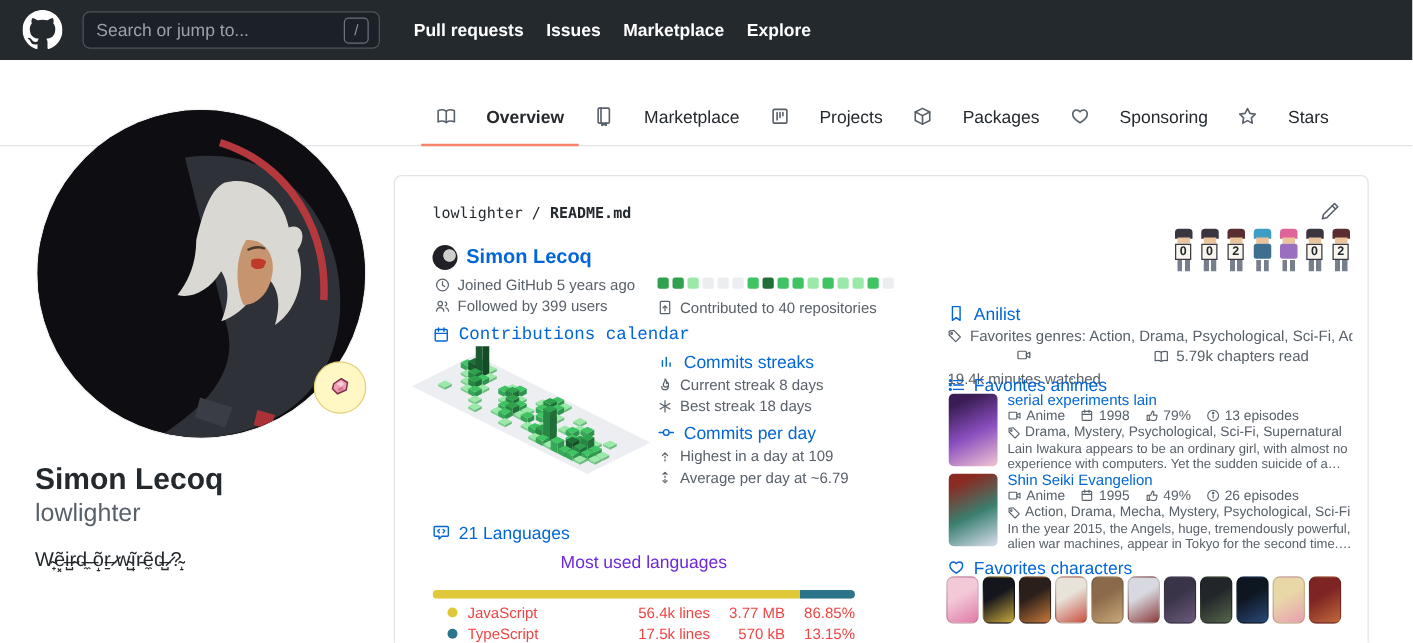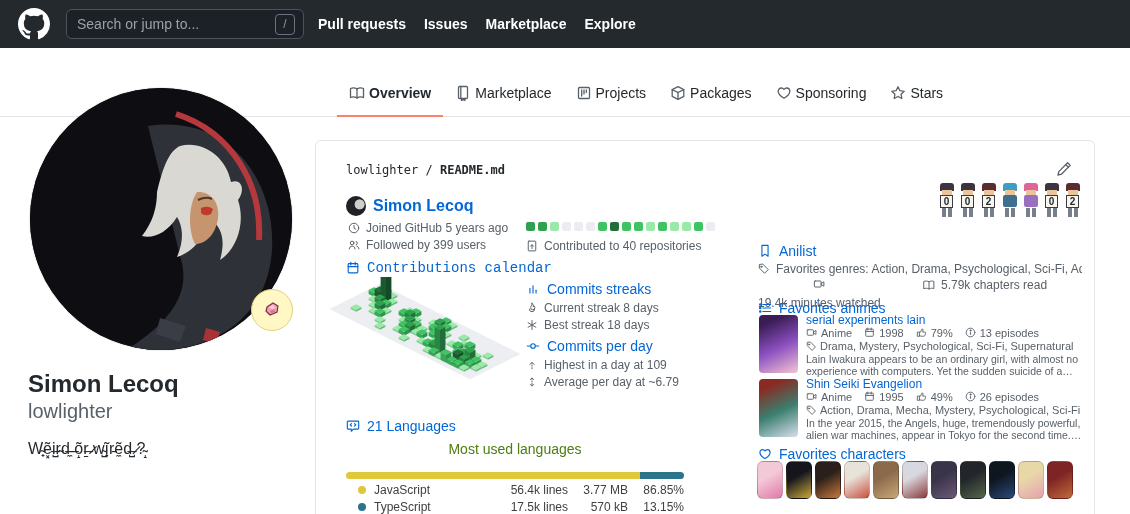--- a/index.html
+++ b/index.html
@@ -13,27 +13,27 @@
   
   #header{left:0;top:0;width:1130px;height:48px;background:#24292e;display:flex;align-items:center;}
   #gh-logo{margin-left:18px;color:#fff;cursor:pointer;}
   #searchbox{margin-left:16px;width:238px;height:30px;background:#1b2126;border:1px solid #4b545c;
     border-radius:6px;display:flex;align-items:center;padding:0 8px;box-sizing:border-box;}
   #searchbox input{flex:1;background:transparent;border:none;outline:none;color:#c8ccd0;font-size:14px;
     font-family:"Liberation Sans",sans-serif;}
   #searchbox input::placeholder{color:#9aa2a9;}
   #slash-key{width:18px;height:19px;border:1px solid #6a737d;border-radius:4px;color:#8b949e;
     font-size:12px;display:flex;align-items:center;justify-content:center;}
-  #topnav{display:flex;gap:18px;margin-left:14px;}
+  #topnav{display:flex;gap:18px;margin-left:27px;}
   #topnav .nav-item{color:#fff;font-size:14px;font-weight:700;cursor:pointer;white-space:nowrap;}
 
   
   #tabbar{left:0;top:48px;width:1130px;height:69px;border-bottom:1px solid #e1e4e8;box-sizing:border-box;}
   #tabs{position:absolute;left:337px;bottom:-1px;display:flex;}
-  .tab{display:flex;align-items:flex-end;gap:4px;padding:14px 12px;font-size:14px;color:#24292e;
+  .tab{display:flex;align-items:flex-end;gap:24px;padding:14px 12px;font-size:14px;color:#24292e;
     border-bottom:2px solid transparent;cursor:pointer;}
   .tab .ic{color:#586069;}
   .tab.active{font-weight:700;border-bottom-color:#f9826c;}
 
   
   #avatar{left:30px;top:88px;width:262px;height:262px;border-radius:50%;overflow:hidden;z-index:5;
     background:#0e0e12;box-shadow:0 0 0 1px rgba(27,31,35,.08);}
   #status-badge{left:251px;top:289px;width:42px;height:42px;border-radius:50%;background:#fff8c5;
     border:1px solid #e3d07a;z-index:6;display:flex;align-items:center;justify-content:center;cursor:pointer;box-sizing:border-box;}
   #profile-name{left:28px;top:370px;font-size:24px;font-weight:700;color:#24292e;line-height:1.2;}
@@ -63,25 +63,25 @@
   #calendar-link{left:30px;top:119px;font-family:Liberation Mono, monospace;}
   #iso-chart{left:14px;top:136px;}
   #streaks-link{left:210px;top:140px;}
   #streak-current{left:210px;top:160px;}
   #streak-best{left:210px;top:177px;}
   #perday-link{left:210px;top:197px;}
   #perday-high{left:210px;top:217px;}
   #perday-avg{left:210px;top:234px;}
 
   #languages-link{left:30px;top:277px;}
-  #lang-title{left:30px;top:300px;width:338px;text-align:center;font-size:14px;color:#4d7c0f;}
+  #lang-title{left:30px;top:300px;width:338px;text-align:center;font-size:14px;color:#6d28d9;}
   #lang-sub{left:30px;top:317px;width:338px;text-align:center;font-size:11px;color:#586069;}
   #lang-bar{left:30px;top:331px;width:338px;height:7px;border-radius:4px;overflow:hidden;display:flex;}
   #lang-bar div{height:100%;}
-  .lang-row{left:30px;width:338px;height:16px;font-size:12px;color:#404040;}
+  .lang-row{left:30px;width:338px;height:16px;font-size:12px;color:#ef4444;}
   .lang-row .dot{position:absolute;left:12px;top:4px;width:8px;height:8px;border-radius:50%;}
   .lang-row .lname{position:absolute;left:28px;top:1px;}
   .lang-row .c-lines{position:absolute;right:116px;top:1px;}
   .lang-row .c-size{position:absolute;right:56px;top:1px;}
   .lang-row .c-pct{position:absolute;right:0;top:1px;}
   #lang-row-0{top:341px;} #lang-row-1{top:358px;}
 
   
   #pixel-people{left:622px;top:42px;display:flex;align-items:flex-end;gap:3px;}
   .pxl{position:relative;width:18px;height:34px;}

